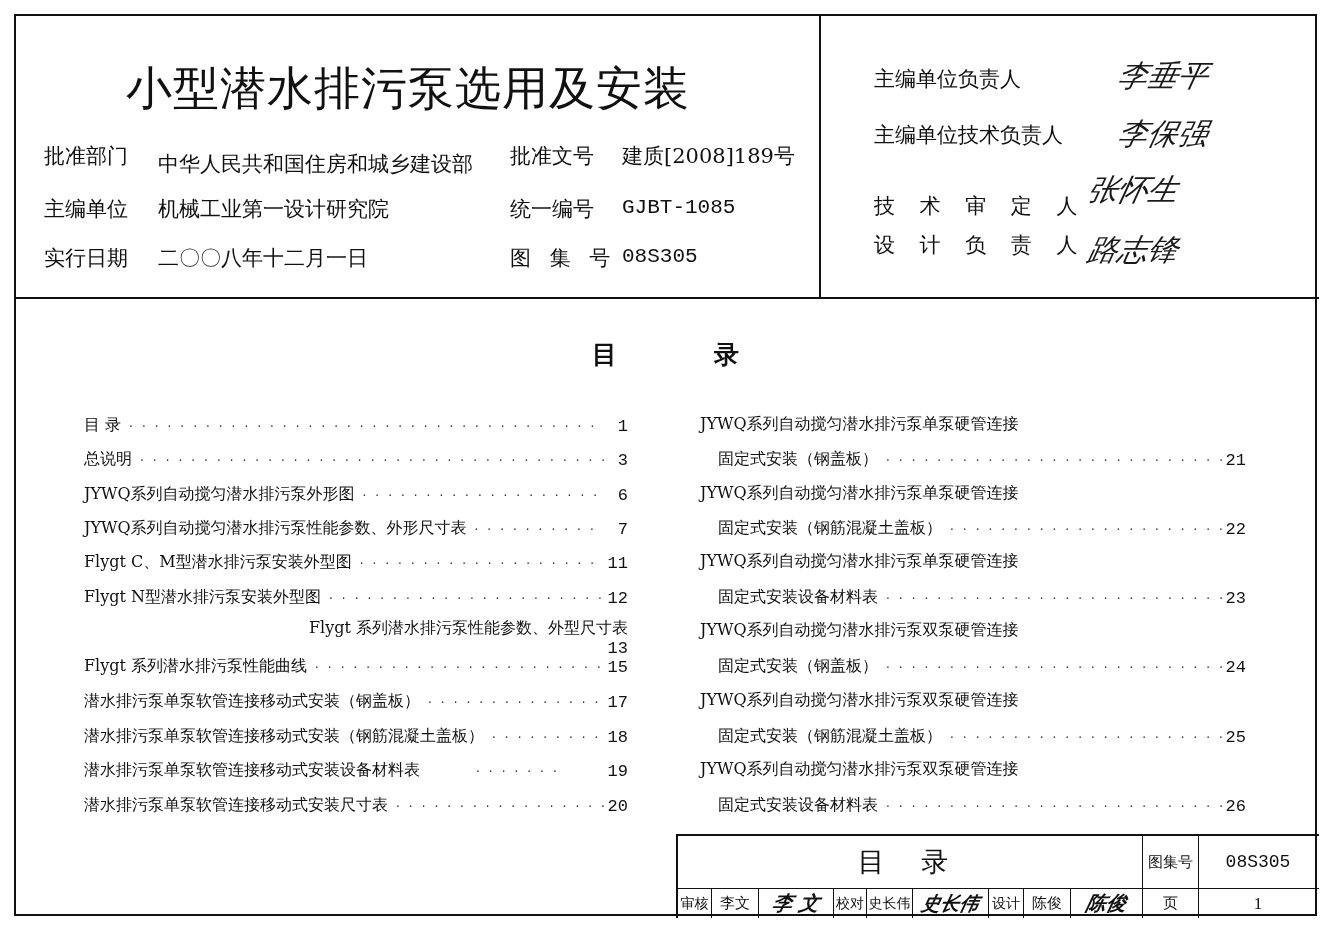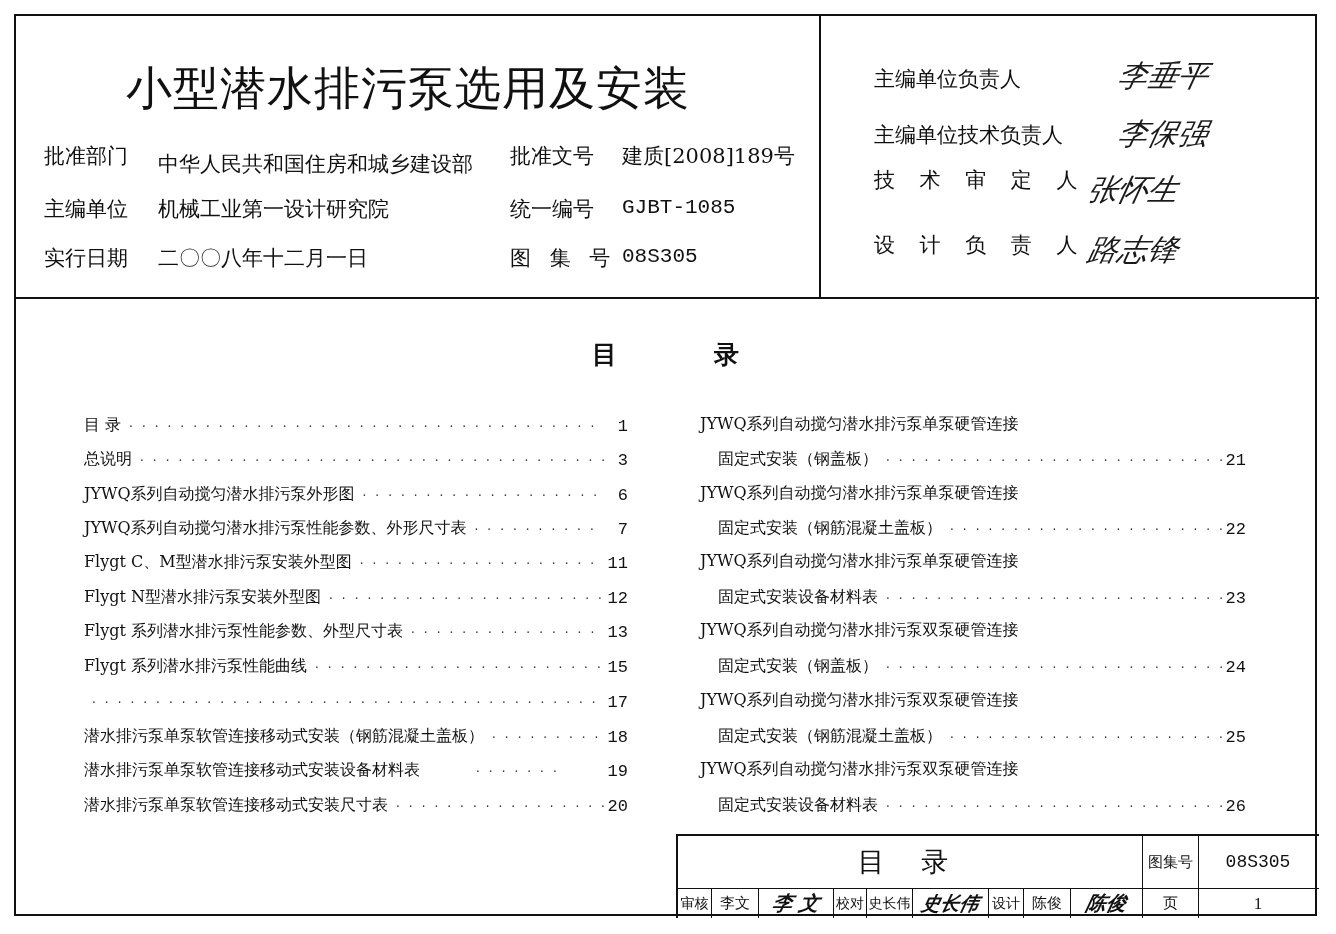--- a/index.html
+++ b/index.html
@@ -58,21 +58,21 @@
 
 <div class="meta" style="left:44px; top:244px;">实行日期</div>
 <div class="meta" style="left:158px; top:244px;">二〇〇八年十二月一日</div>
 <div class="meta" style="left:510px; top:244px; letter-spacing:6px;">图 集 号</div>
 <div class="meta mono" style="left:622px; top:245px;">08S305</div>
 
 <div class="resp-label" style="top:65px;">主编单位负责人</div>
 <div class="sig" style="left:1118px; top:56px;">李垂平</div>
 <div class="resp-label" style="top:121px;">主编单位技术负责人</div>
 <div class="sig" style="left:1118px; top:114px;">李保强</div>
-<div class="resp-label" style="top:166px; letter-spacing:6px;text-align:right;">技 术 审 定 人</div>
+<div class="resp-label" style="top:192px; letter-spacing:6px;text-align:right;">技 术 审 定 人</div>
 <div class="sig" style="left:1088px; top:170px;">张怀生</div>
 <div class="resp-label" style="top:231px; letter-spacing:6px;">设 计 负 责 人</div>
 <div class="sig" style="left:1088px; top:230px;">路志锋</div>
 
 <div class="toc-title" style="left:592px;">目</div>
 <div class="toc-title" style="left:714px;">录</div>
 
 <div class="toc-row" style="left:84px; top:412px; width:544px;">
     <span class="t">目 录</span>
     <span class="dots">································································</span>
@@ -96,31 +96,32 @@
 <div class="toc-row" style="left:84px; top:549px; width:544px;">
     <span class="t">Flygt C、M型潜水排污泵安装外型图</span>
     <span class="dots">································································</span>
     <span class="p">11</span>
   </div>
 <div class="toc-row" style="left:84px; top:584px; width:544px;">
     <span class="t">Flygt N型潜水排污泵安装外型图</span>
     <span class="dots">································································</span>
     <span class="p">12</span>
   </div>
-<div class="toc-row" style="left:84px; top:618px; width:544px;">
+<div class="toc-row" style="left:84px; top:618px; width:544px;flex-direction:column;">
     <span class="t">Flygt 系列潜水排污泵性能参数、外型尺寸表</span>
     <span class="dots">································································</span>
     <span class="p">13</span>
   </div>
 <div class="toc-row" style="left:84px; top:653px; width:544px;">
     <span class="t">Flygt 系列潜水排污泵性能曲线</span>
     <span class="dots">································································</span>
     <span class="p">15</span>
   </div>
 <div class="toc-row" style="left:84px; top:688px; width:544px;">
+    <span class="t">潜水排污泵单泵软管连接移动式安装（钢盖板）</span>
     <span class="dots">································································</span>
     <span class="p">17</span>
   </div>
 <div class="toc-row" style="left:84px; top:723px; width:544px;">
     <span class="t">潜水排污泵单泵软管连接移动式安装（钢筋混凝土盖板）</span>
     <span class="dots">································································</span>
     <span class="p">18</span>
   </div>
 <div class="toc-row" style="left:84px; top:757px; width:544px;gap:48px;">
     <span class="t">潜水排污泵单泵软管连接移动式安装设备材料表</span>

